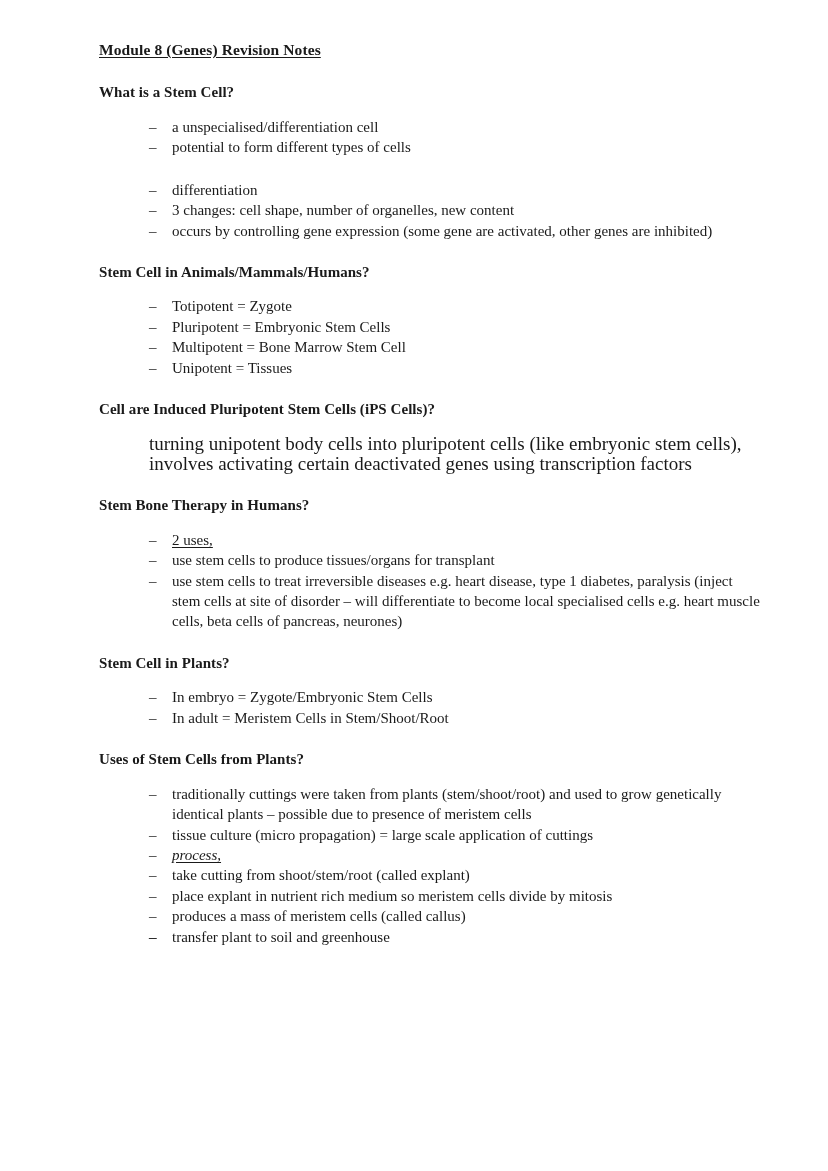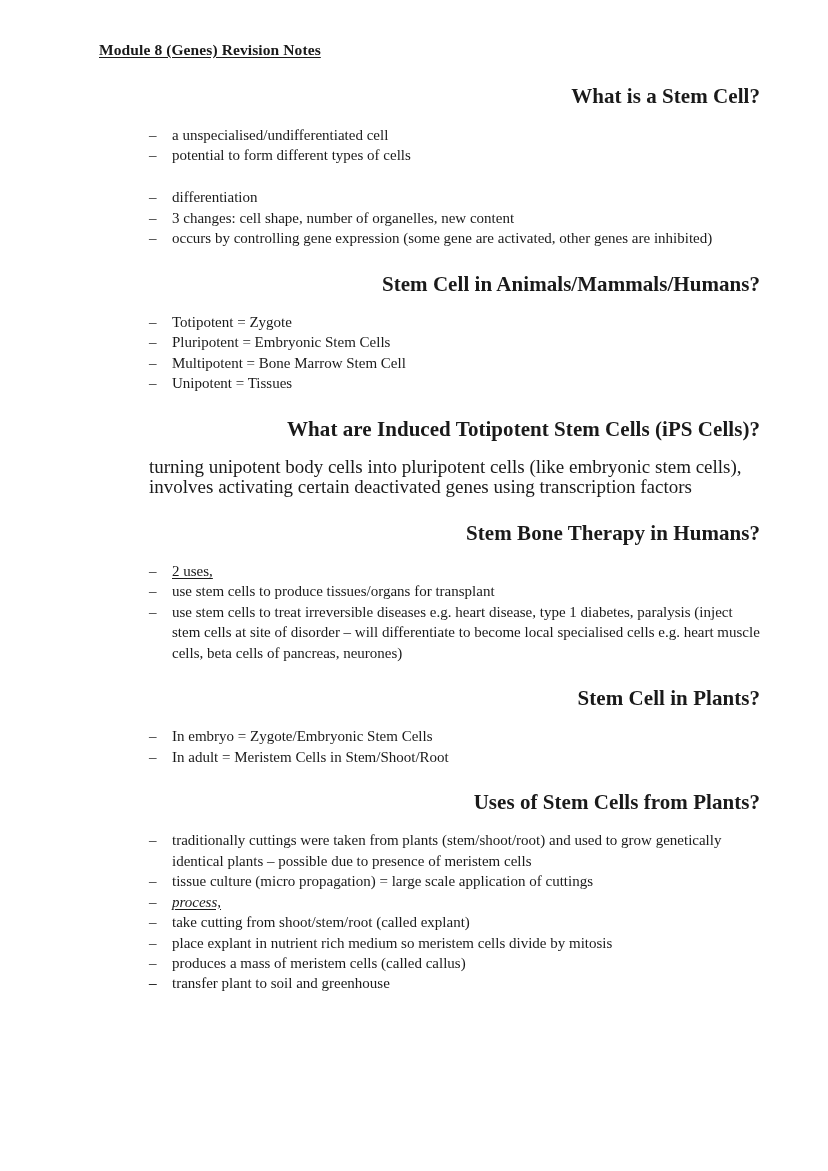--- a/index.html
+++ b/index.html
@@ -34,26 +34,25 @@
     line-height: 1.25;
     margin: 0 0 24px 0;
     letter-spacing: 0.1px;
   }
 
   
   .section {
     margin: 0;
   }
   .heading {
-    font-size: 21px;
+    font-size: 15px;
     font-weight: bold;
     line-height: 1.3;
     margin: 0 0 14px 0;
     letter-spacing: 0.05px;
-    text-align: right;
   }
 
   
   .bullets {
     list-style: none;
     margin: 0 0 22px 0;
     padding: 0;
   }
   .bullet {
     position: relative;
@@ -94,42 +93,42 @@
 <body>
 
 <div class="page">
 
   <div class="doc-title">Module 8 (Genes) Revision Notes</div>
 
   <div id="sections-root">
       <div class="section">
         <div class="heading">What is a Stem Cell?</div>
         <ul class="bullets">
-          <li class="bullet"><span class="dash">–</span><span class="btext">a unspecialised/undifferentiated cell</span></li>
+          <li class="bullet"><span class="dash">–</span><span class="btext">a unspecialised/differentiation cell</span></li>
           <li class="bullet"><span class="dash">–</span><span class="btext">potential to form different types of cells</span></li>
         </ul>
       </div>
       <div class="section">
         <ul class="bullets">
           <li class="bullet"><span class="dash">–</span><span class="btext">differentiation</span></li>
           <li class="bullet"><span class="dash">–</span><span class="btext">3 changes: cell shape, number of organelles, new content</span></li>
           <li class="bullet"><span class="dash">–</span><span class="btext">occurs by controlling gene expression (some gene are activated, other genes are inhibited)</span></li>
         </ul>
       </div>
       <div class="section">
         <div class="heading">Stem Cell in Animals/Mammals/Humans?</div>
         <ul class="bullets">
           <li class="bullet"><span class="dash">–</span><span class="btext">Totipotent = Zygote</span></li>
           <li class="bullet"><span class="dash">–</span><span class="btext">Pluripotent = Embryonic Stem Cells</span></li>
           <li class="bullet"><span class="dash">–</span><span class="btext">Multipotent = Bone Marrow Stem Cell</span></li>
           <li class="bullet"><span class="dash">–</span><span class="btext">Unipotent = Tissues</span></li>
         </ul>
       </div>
       <div class="section">
-        <div class="heading">What are Induced Totipotent Stem Cells (iPS Cells)?</div>
+        <div class="heading">Cell are Induced Pluripotent Stem Cells (iPS Cells)?</div>
         <div class="para-block">
           <p class="para">turning unipotent body cells into pluripotent cells (like embryonic stem cells), involves activating certain deactivated genes using transcription factors</p>
         </div>
       </div>
       <div class="section">
         <div class="heading">Stem Bone Therapy in Humans?</div>
         <ul class="bullets">
           <li class="bullet"><span class="dash">–</span><span class="btext u">2 uses,</span></li>
           <li class="bullet"><span class="dash">–</span><span class="btext">use stem cells to produce tissues/organs for transplant</span></li>
           <li class="bullet"><span class="dash">–</span><span class="btext">use stem cells to treat irreversible diseases e.g. heart disease, type 1 diabetes, paralysis (inject stem cells at site of disorder – will differentiate to become local specialised cells e.g. heart muscle cells, beta cells of pancreas, neurones)</span></li>

